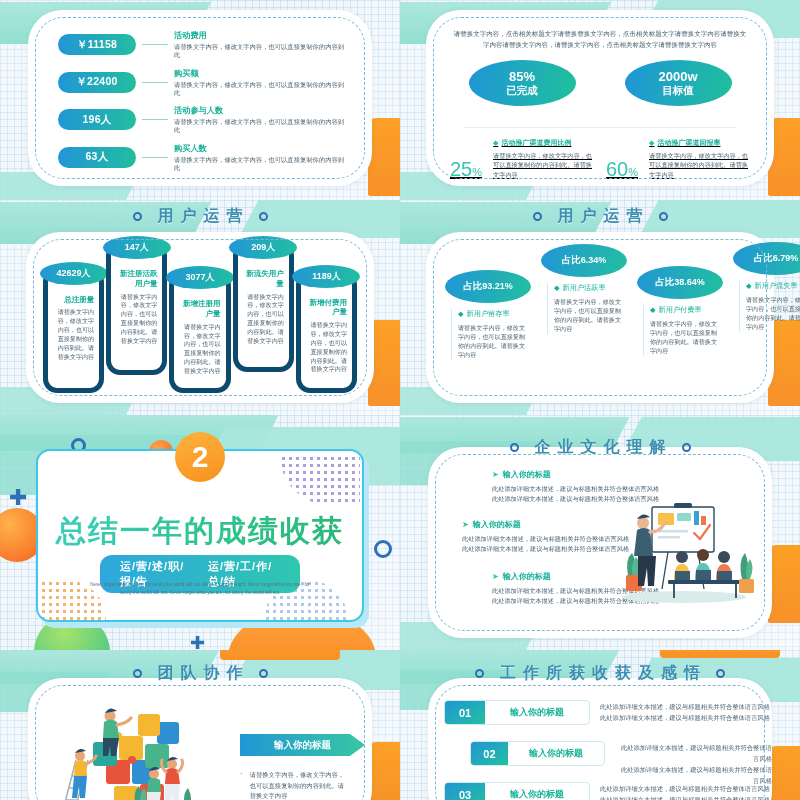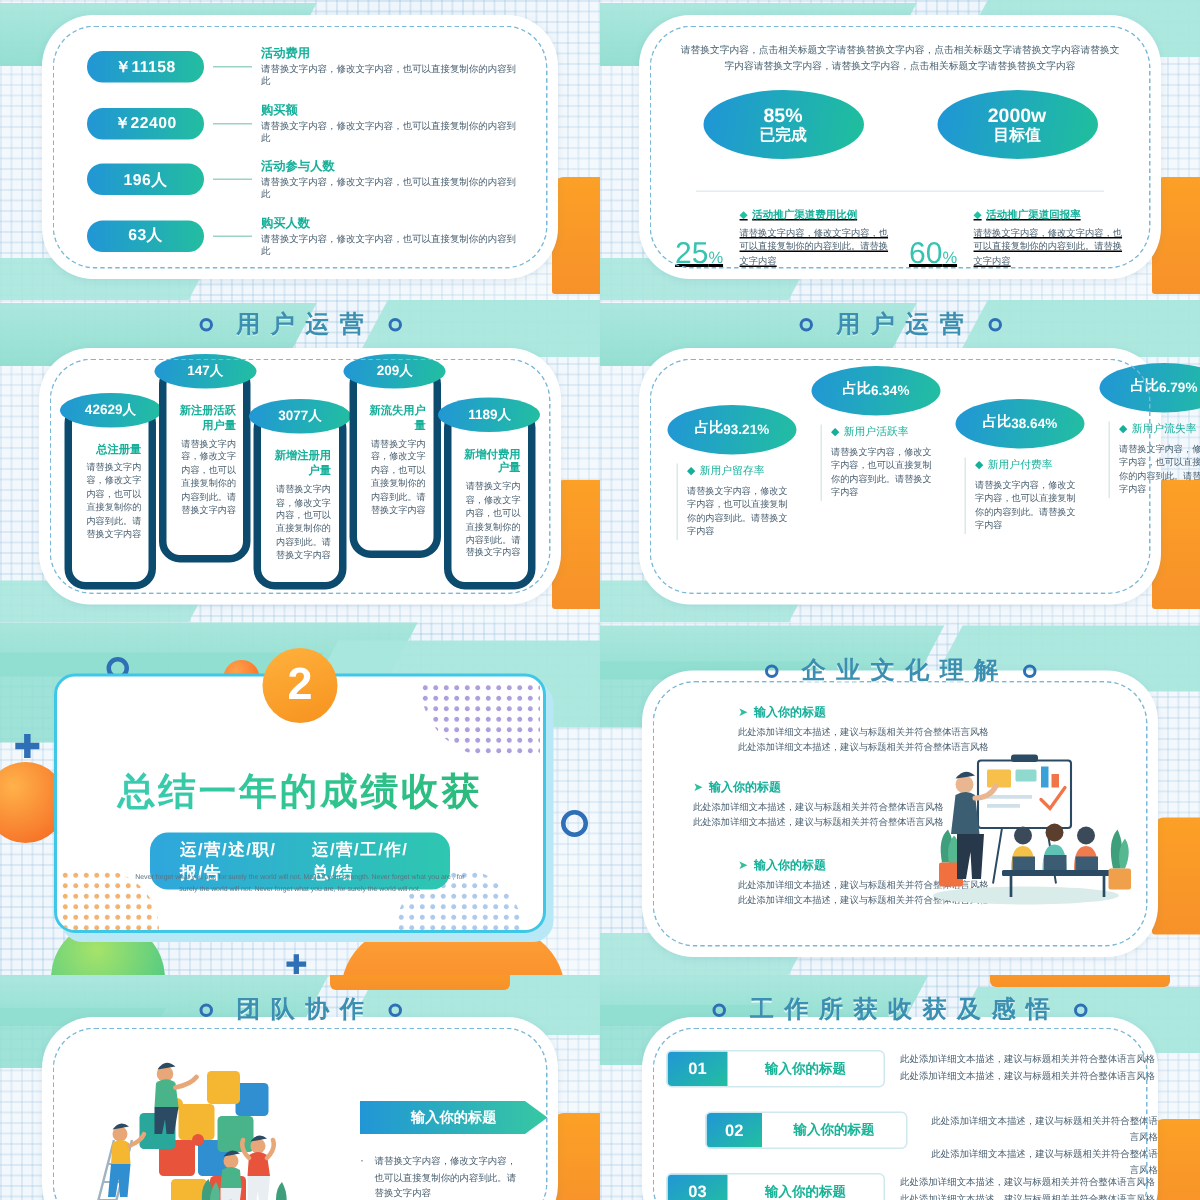--- a/index.html
+++ b/index.html
@@ -175,21 +175,21 @@
   }
   .s5 .bignum{
     position:absolute; left:50%; transform:translateX(-50%); top:17px;
     width:50px;height:50px;border-radius:50%;
     background:linear-gradient(160deg,#ffb13d,#f7921e);
     color:#fff;font-size:30px;font-weight:bold;
     display:flex;align-items:center;justify-content:center; z-index:9;
   }
   .s5 .maintitle{
     position:absolute; left:0; right:0; top:96px; text-align:center;
-    font-size:25px; font-weight:bold; letter-spacing:2px;
+    font-size:30px; font-weight:bold; letter-spacing:2px;
     background:linear-gradient(90deg,#3fd1c8,#2fc38e 55%,#29b36f);
     -webkit-background-clip:text; background-clip:text; color:transparent;
     z-index:9;
   }
   .s5 .subpill{
     position:absolute; left:50%; transform:translateX(-50%); top:140px;
     padding:4px 20px; border-radius:12px;
     background:linear-gradient(90deg,#2ea7dd,#2ec7b0);
     color:#fff;font-size:11px;font-weight:bold;letter-spacing:1px; z-index:9;
     display:flex; gap:16px;

